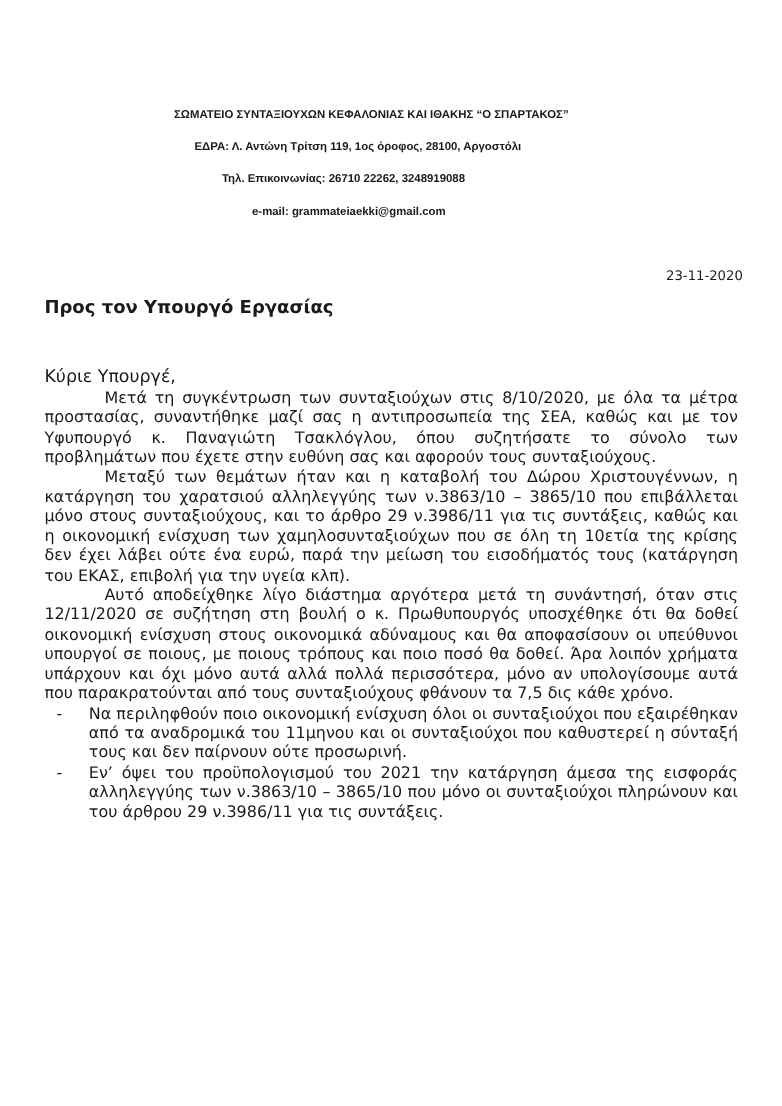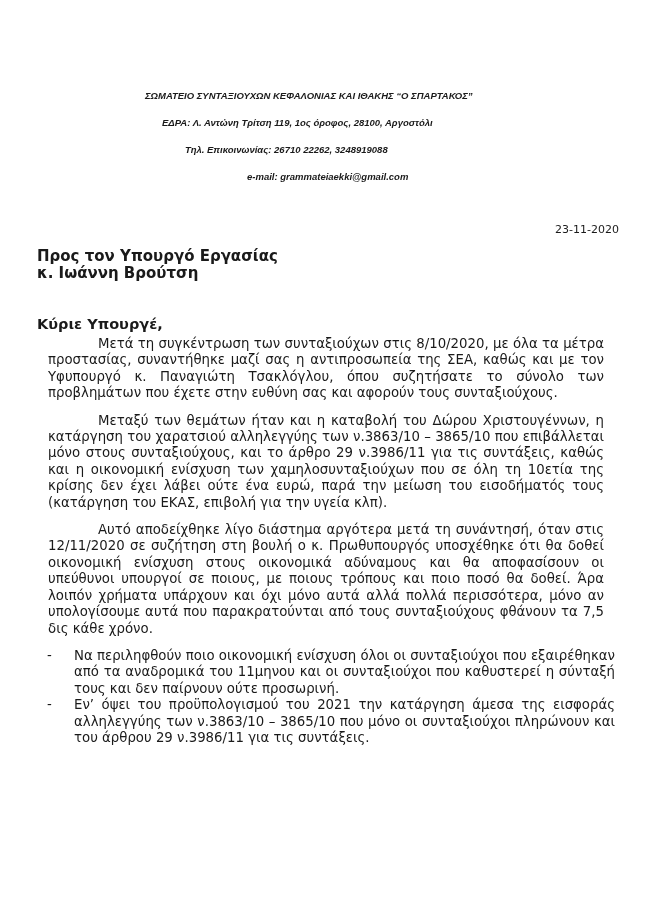--- a/index.html
+++ b/index.html
@@ -21,63 +21,62 @@
       left: 0;
       width: 652px;
       font-family: "Liberation Sans", "DejaVu Sans", sans-serif;
       font-weight: bold;
       font-size: 9.5px;
       color: #1a1a1a;
     }
     .lh-line {
       position: absolute;
       white-space: nowrap;
-      font-style: italic;
     }
     .lh-1 { top: 0; left: 145px; }
     .lh-2 { top: 27px; left: 162px; text-align: right; }
     .lh-3 { top: 54px; left: 185px; }
-    .lh-4 { top: 81px; left: 210px; margin-left: 37px; }
+    .lh-4 { top: 81px; left: 210px; }
 
     .date {
       position: absolute;
       top: 223px;
       right: 33px;
       font-size: 11px;
       color: #1a1a1a;
     }
     .recipient {
       position: absolute;
       top: 248px;
       left: 37px;
       font-weight: bold;
       font-size: 15px;
       line-height: 17px;
       color: #1a1a1a;
     }
     .salutation {
       position: absolute;
-      top: 316px;
+      top: 306px;
       left: 37px;
-      font-weight: bold;
+      font-weight: normal;
       font-size: 14.5px;
       color: #1a1a1a;
     }
     .body-text {
       position: absolute;
       top: 325px;
       left: 37px;
       width: 578px;
       font-size: 13.3px;
       line-height: 16.4px;
       text-align: justify;
       color: #1a1a1a;
     }
     .body-text p {
-      margin: 11px;
+      margin: 0;
     }
     .indent {
       text-indent: 50px;
     }
     ul.demands {
       list-style: none;
       margin: 0;
       padding: 0;
     }
     ul.demands li {
@@ -97,21 +96,20 @@
   <div class="lh-line lh-1">ΣΩΜΑΤΕΙΟ ΣΥΝΤΑΞΙΟΥΧΩΝ ΚΕΦΑΛΟΝΙΑΣ ΚΑΙ ΙΘΑΚΗΣ “Ο ΣΠΑΡΤΑΚΟΣ”</div>
   <div class="lh-line lh-2">ΕΔΡΑ: Λ. Αντώνη Τρίτση 119, 1ος όροφος, 28100, Αργοστόλι</div>
   <div class="lh-line lh-3">Τηλ. Επικοινωνίας: 26710 22262, 3248919088</div>
   <div class="lh-line lh-4">e-mail: grammateiaekki@gmail.com</div>
 </div>
 
 <div class="date">23-11-2020</div>
 
 <div class="recipient">
   <div>Προς τον Υπουργό Εργασίας</div>
-  <div>κ. Ιωάννη Βρούτση</div>
 </div>
 
 <div class="salutation">Κύριε Υπουργέ,</div>
 
 <div class="body-text">
   <p class="indent">Μετά τη συγκέντρωση των συνταξιούχων στις 8/10/2020, με όλα τα μέτρα προστασίας, συναντήθηκε μαζί σας η αντιπροσωπεία της ΣΕΑ, καθώς και με τον Υφυπουργό κ. Παναγιώτη Τσακλόγλου, όπου συζητήσατε το σύνολο των προβλημάτων που έχετε στην ευθύνη σας και αφορούν τους συνταξιούχους.</p>
   <p class="indent">Μεταξύ των θεμάτων ήταν και η καταβολή του Δώρου Χριστουγέννων, η κατάργηση του χαρατσιού αλληλεγγύης των ν.3863/10 – 3865/10 που επιβάλλεται μόνο στους συνταξιούχους, και το άρθρο 29 ν.3986/11 για τις συντάξεις, καθώς και η οικονομική ενίσχυση των χαμηλοσυνταξιούχων που σε όλη τη 10ετία της κρίσης δεν έχει λάβει ούτε ένα ευρώ, παρά την μείωση του εισοδήματός τους (κατάργηση του ΕΚΑΣ, επιβολή για την υγεία κλπ).</p>
   <p class="indent">Αυτό αποδείχθηκε λίγο διάστημα αργότερα μετά τη συνάντησή, όταν στις 12/11/2020 σε συζήτηση στη βουλή ο κ. Πρωθυπουργός υποσχέθηκε ότι θα δοθεί οικονομική ενίσχυση στους οικονομικά αδύναμους και θα αποφασίσουν οι υπεύθυνοι υπουργοί σε ποιους, με ποιους τρόπους και ποιο ποσό θα δοθεί.  Άρα λοιπόν χρήματα υπάρχουν και όχι μόνο αυτά αλλά πολλά περισσότερα, μόνο αν υπολογίσουμε αυτά που παρακρατούνται από τους συνταξιούχους φθάνουν τα 7,5 δις κάθε χρόνο.</p>
   <ul class="demands">
     <li>

